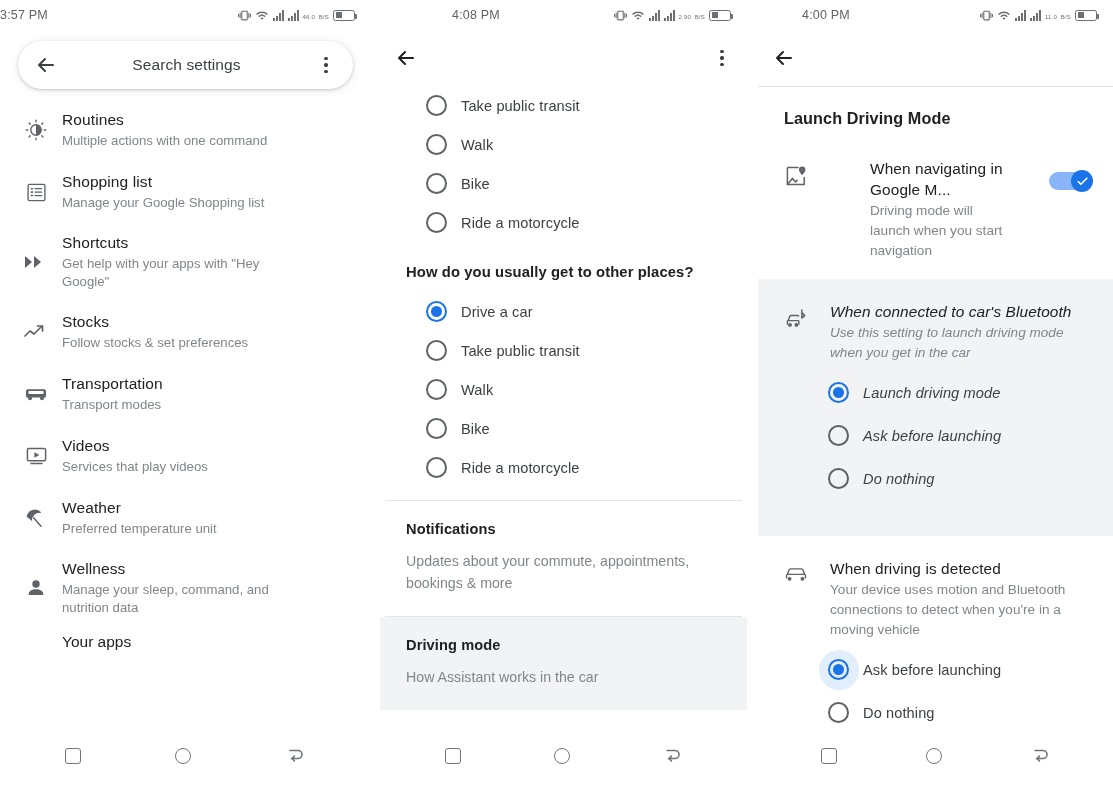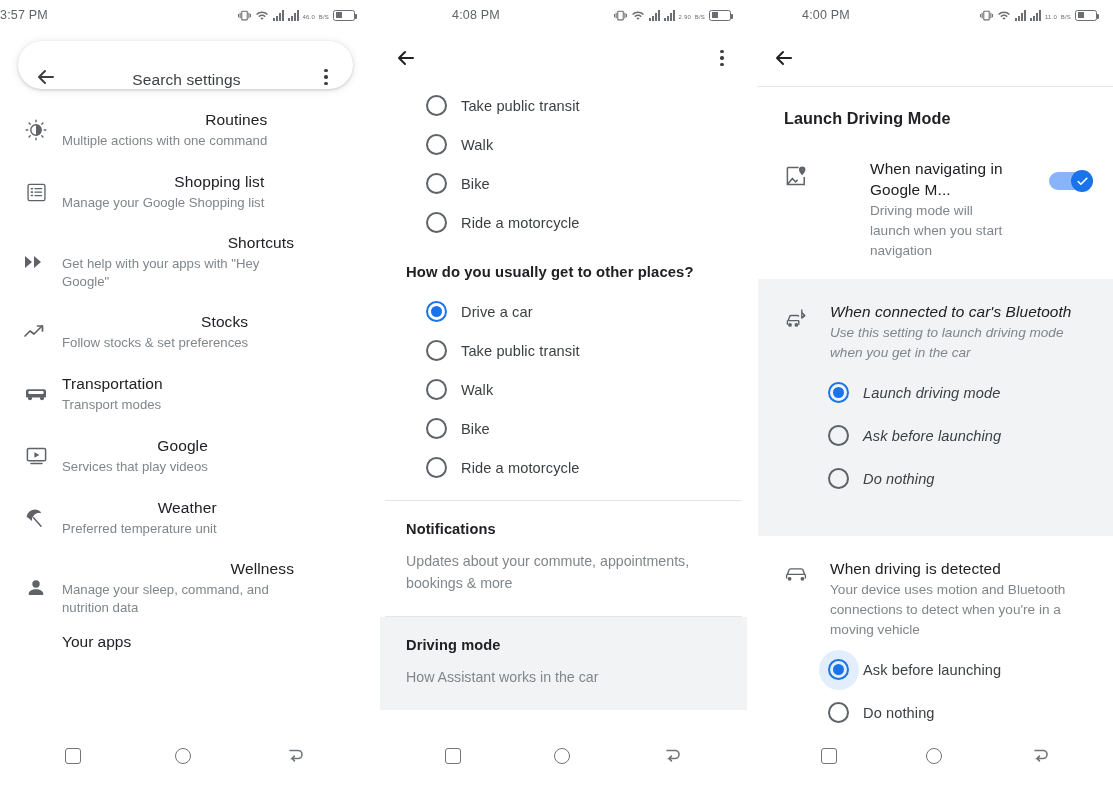--- a/index.html
+++ b/index.html
@@ -43,37 +43,37 @@
   }
   .battery b { position:absolute; left:1.5px; top:1.5px; bottom:1.5px; width:6px; background:#6b6f73; display:block; }
 
   
   .search-bar {
     margin: 11px 18px 0 18px;
     height: 48px;
     background: #ffffff;
     border-radius: 26px;
     box-shadow: 0 1px 3px rgba(60,64,67,.22), 0 1px 8px rgba(60,64,67,.12);
-    display: flex; align-items: flex-end; padding: 0 16px;
+    display: flex; align-items: center; padding: 0 16px;
   }
   .search-title {
     flex: 1; text-align: center; font-size: 15.5px; color: #3c4043;
     font-weight: 400; letter-spacing: .1px;
   }
   .ic-back { width: 24px; height: 24px; flex: none; }
   .ic-more { width: 22px; height: 24px; flex: none; display: flex; flex-direction: column;
              align-items: center; justify-content: center; gap: 3px; }
   .ic-more span { width: 3.4px; height: 3.4px; border-radius: 50%; background: #3c4043; display:block; }
 
   
   .settings-list { margin-top: 10px; }
   .set-row { display: flex; align-items: center; padding: 10px 18px 10px 14px; min-height: 62px; }
   .set-ico { width: 44px; flex: none; display: flex; align-items: center; justify-content: center; color: #5f6368; }
   .set-txt { padding-left: 4px; }
-  .set-title { font-size: 15.5px; color: #202124; line-height: 20px; letter-spacing: .1px; text-align: right; }
+  .set-title { font-size: 15.5px; color: #202124; line-height: 20px; letter-spacing: .1px; }
   .set-sub { font-size: 13.2px; color: #80868b; line-height: 18px; margin-top: 2px; max-width: 232px; }
   .your-apps { font-size: 15.5px; color: #202124; padding: 6px 18px 0 62px; }
 
   
   .appbar { height: 56px; display: flex; align-items: center; padding: 0 14px; }
   .appbar .sp { flex: 1; }
 
   
   .radio-row { display: flex; align-items: center; padding: 9px 0 9px 0; }
   .radio {
@@ -261,21 +261,21 @@
 
       <div class="set-row">
         <span class="set-ico">
           <svg width="25" height="22" viewBox="0 0 25 22" fill="none" stroke="#5f6368" stroke-width="1.5">
               <rect x="3.4" y="3.4" width="18.2" height="12.4" rx="1.4"></rect>
               <path d="M10.4 7.2l5 2.8-5 2.8z" fill="#5f6368" stroke="none"></path>
               <path d="M7 18.6h11" stroke-linecap="round"></path>
             </svg>
         </span>
         <span class="set-txt">
-          <div class="set-title">Google</div>
+          <div class="set-title">Videos</div>
           <div class="set-sub">Services that play videos</div>
         </span>
       </div>
 
       <div class="set-row">
         <span class="set-ico">
           <svg width="25" height="25" viewBox="0 0 25 25" fill="none" stroke="#5f6368" stroke-width="1.5">
               <path d="M3.4 11.2a7.6 7.6 0 0113.2-4.4 7.6 7.6 0 00-8.6 8.2z" fill="#5f6368" stroke="none"></path>
               <path d="M3.4 11.2a7.6 7.6 0 0113.2-4.4"></path>
               <path d="M9.6 11.8l7.4 8.4" stroke-linecap="round"></path>

